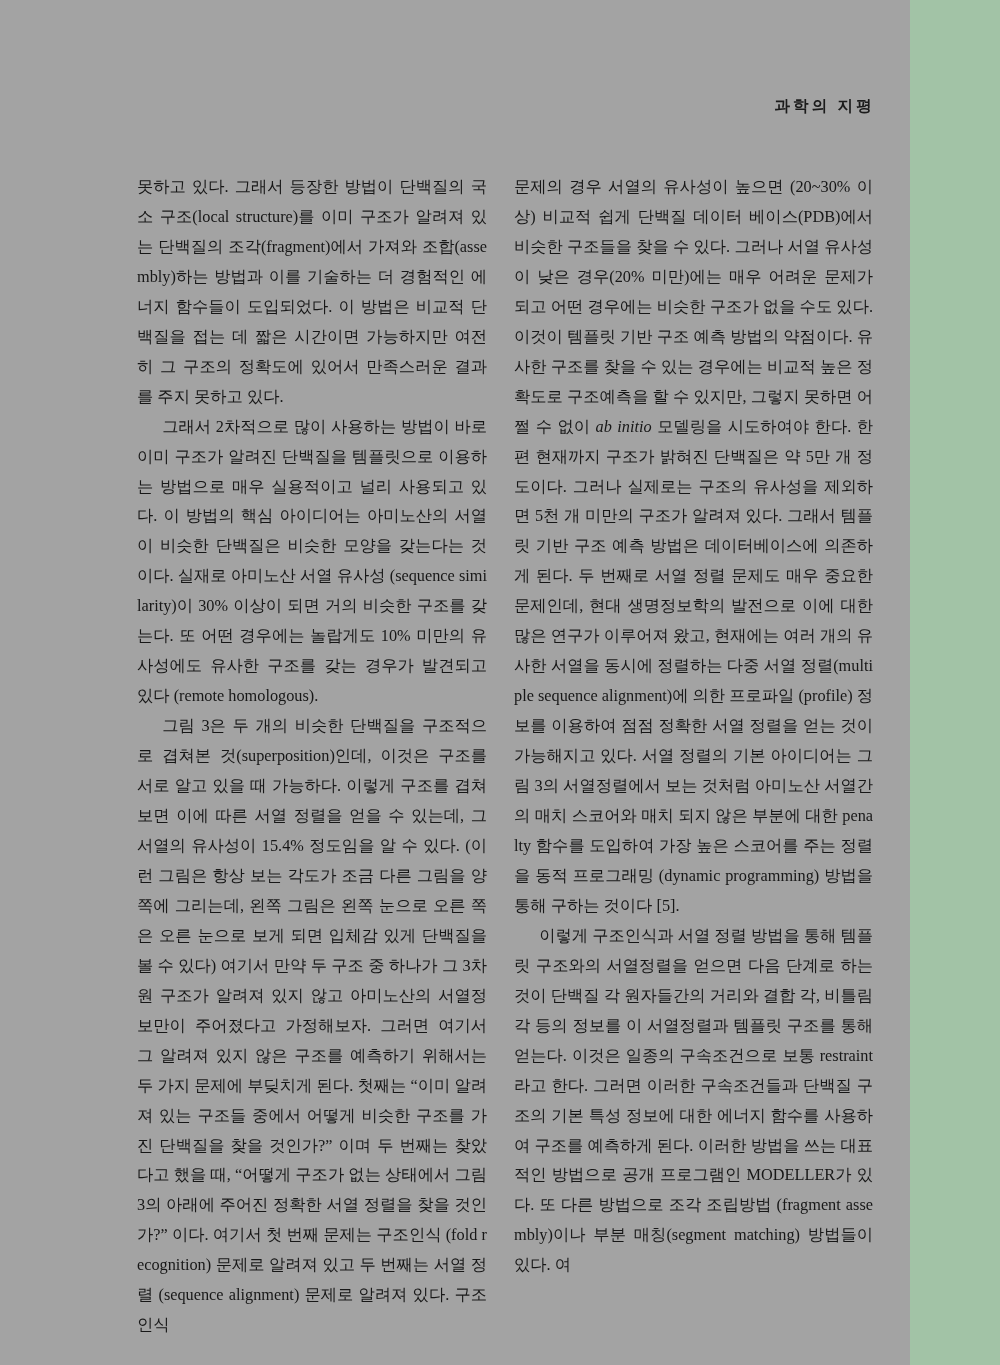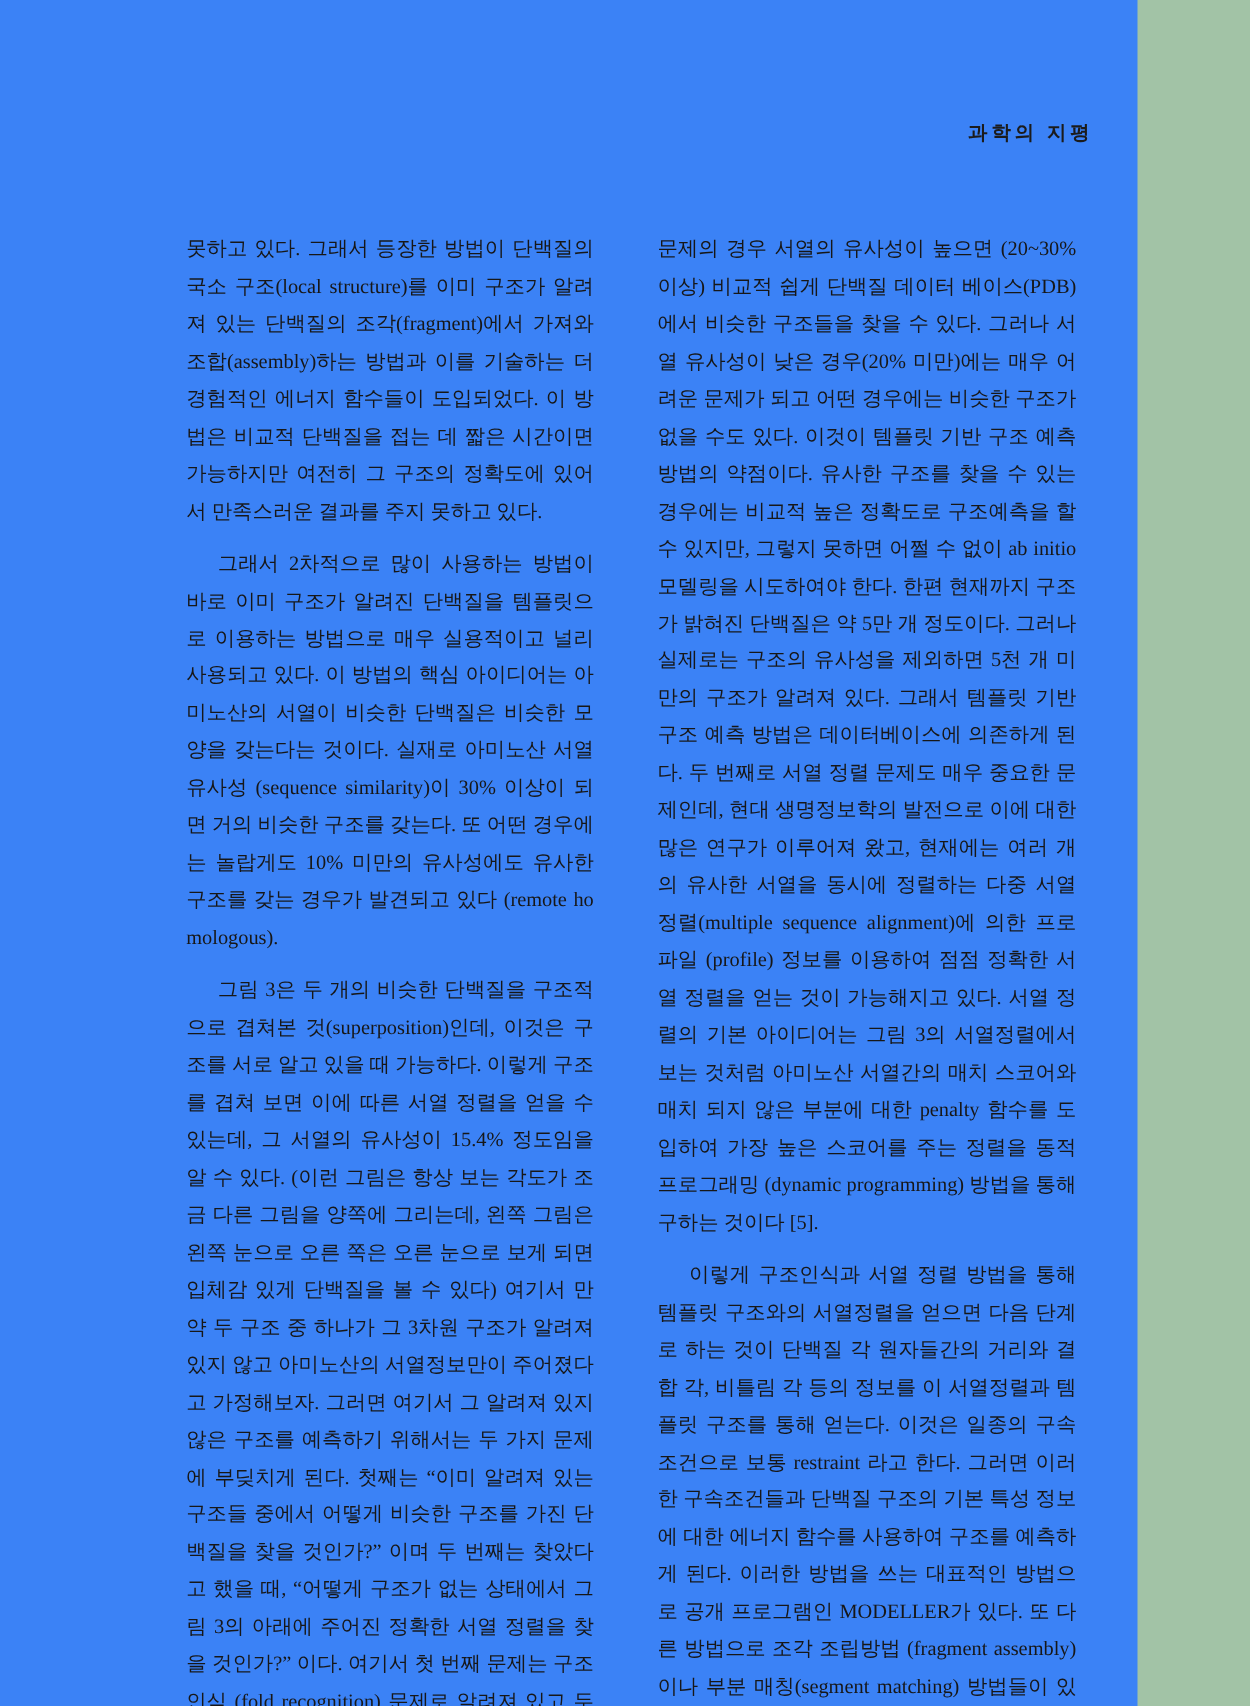--- a/index.html
+++ b/index.html
@@ -10,21 +10,21 @@
     width: 1000px;
     height: 1365px;
     background: #f1f5e9;
     font-family: "Liberation Serif", "DejaVu Serif", serif;
     overflow: hidden;
     position: relative;
   }
   .page {
     position: absolute;
     inset: 0;
-    background: #3b82f6;
+    background: #a3a3a3;
   }
   .edge-band {
     position: absolute;
     top: 0;
     right: 0;
     width: 90px;
     height: 100%;
     background: #a2c3a6;
   }
   .running-head {
@@ -53,27 +53,27 @@
     font-size: 16.3px;
     line-height: 29.95px;
     color: #171717;
     text-align: justify;
     text-justify: inter-character;
     word-break: break-all;
     hyphens: manual;
   }
   .col.right { width: 359px; }
   .col p {
-    margin: 12px;
+    margin: 0;
     text-indent: 0;
   }
   .col p.indent {
     text-indent: 1.55em;
   }
-  .it { }
+  .it { font-style: italic; }
   .folio {
     position: absolute;
     left: 0;
     top: 1288px;
     width: 873px;
     text-align: right;
     font-family: "Liberation Sans", "DejaVu Sans", sans-serif;
     font-size: 17.5px;
     font-weight: bold;
     color: #111;

